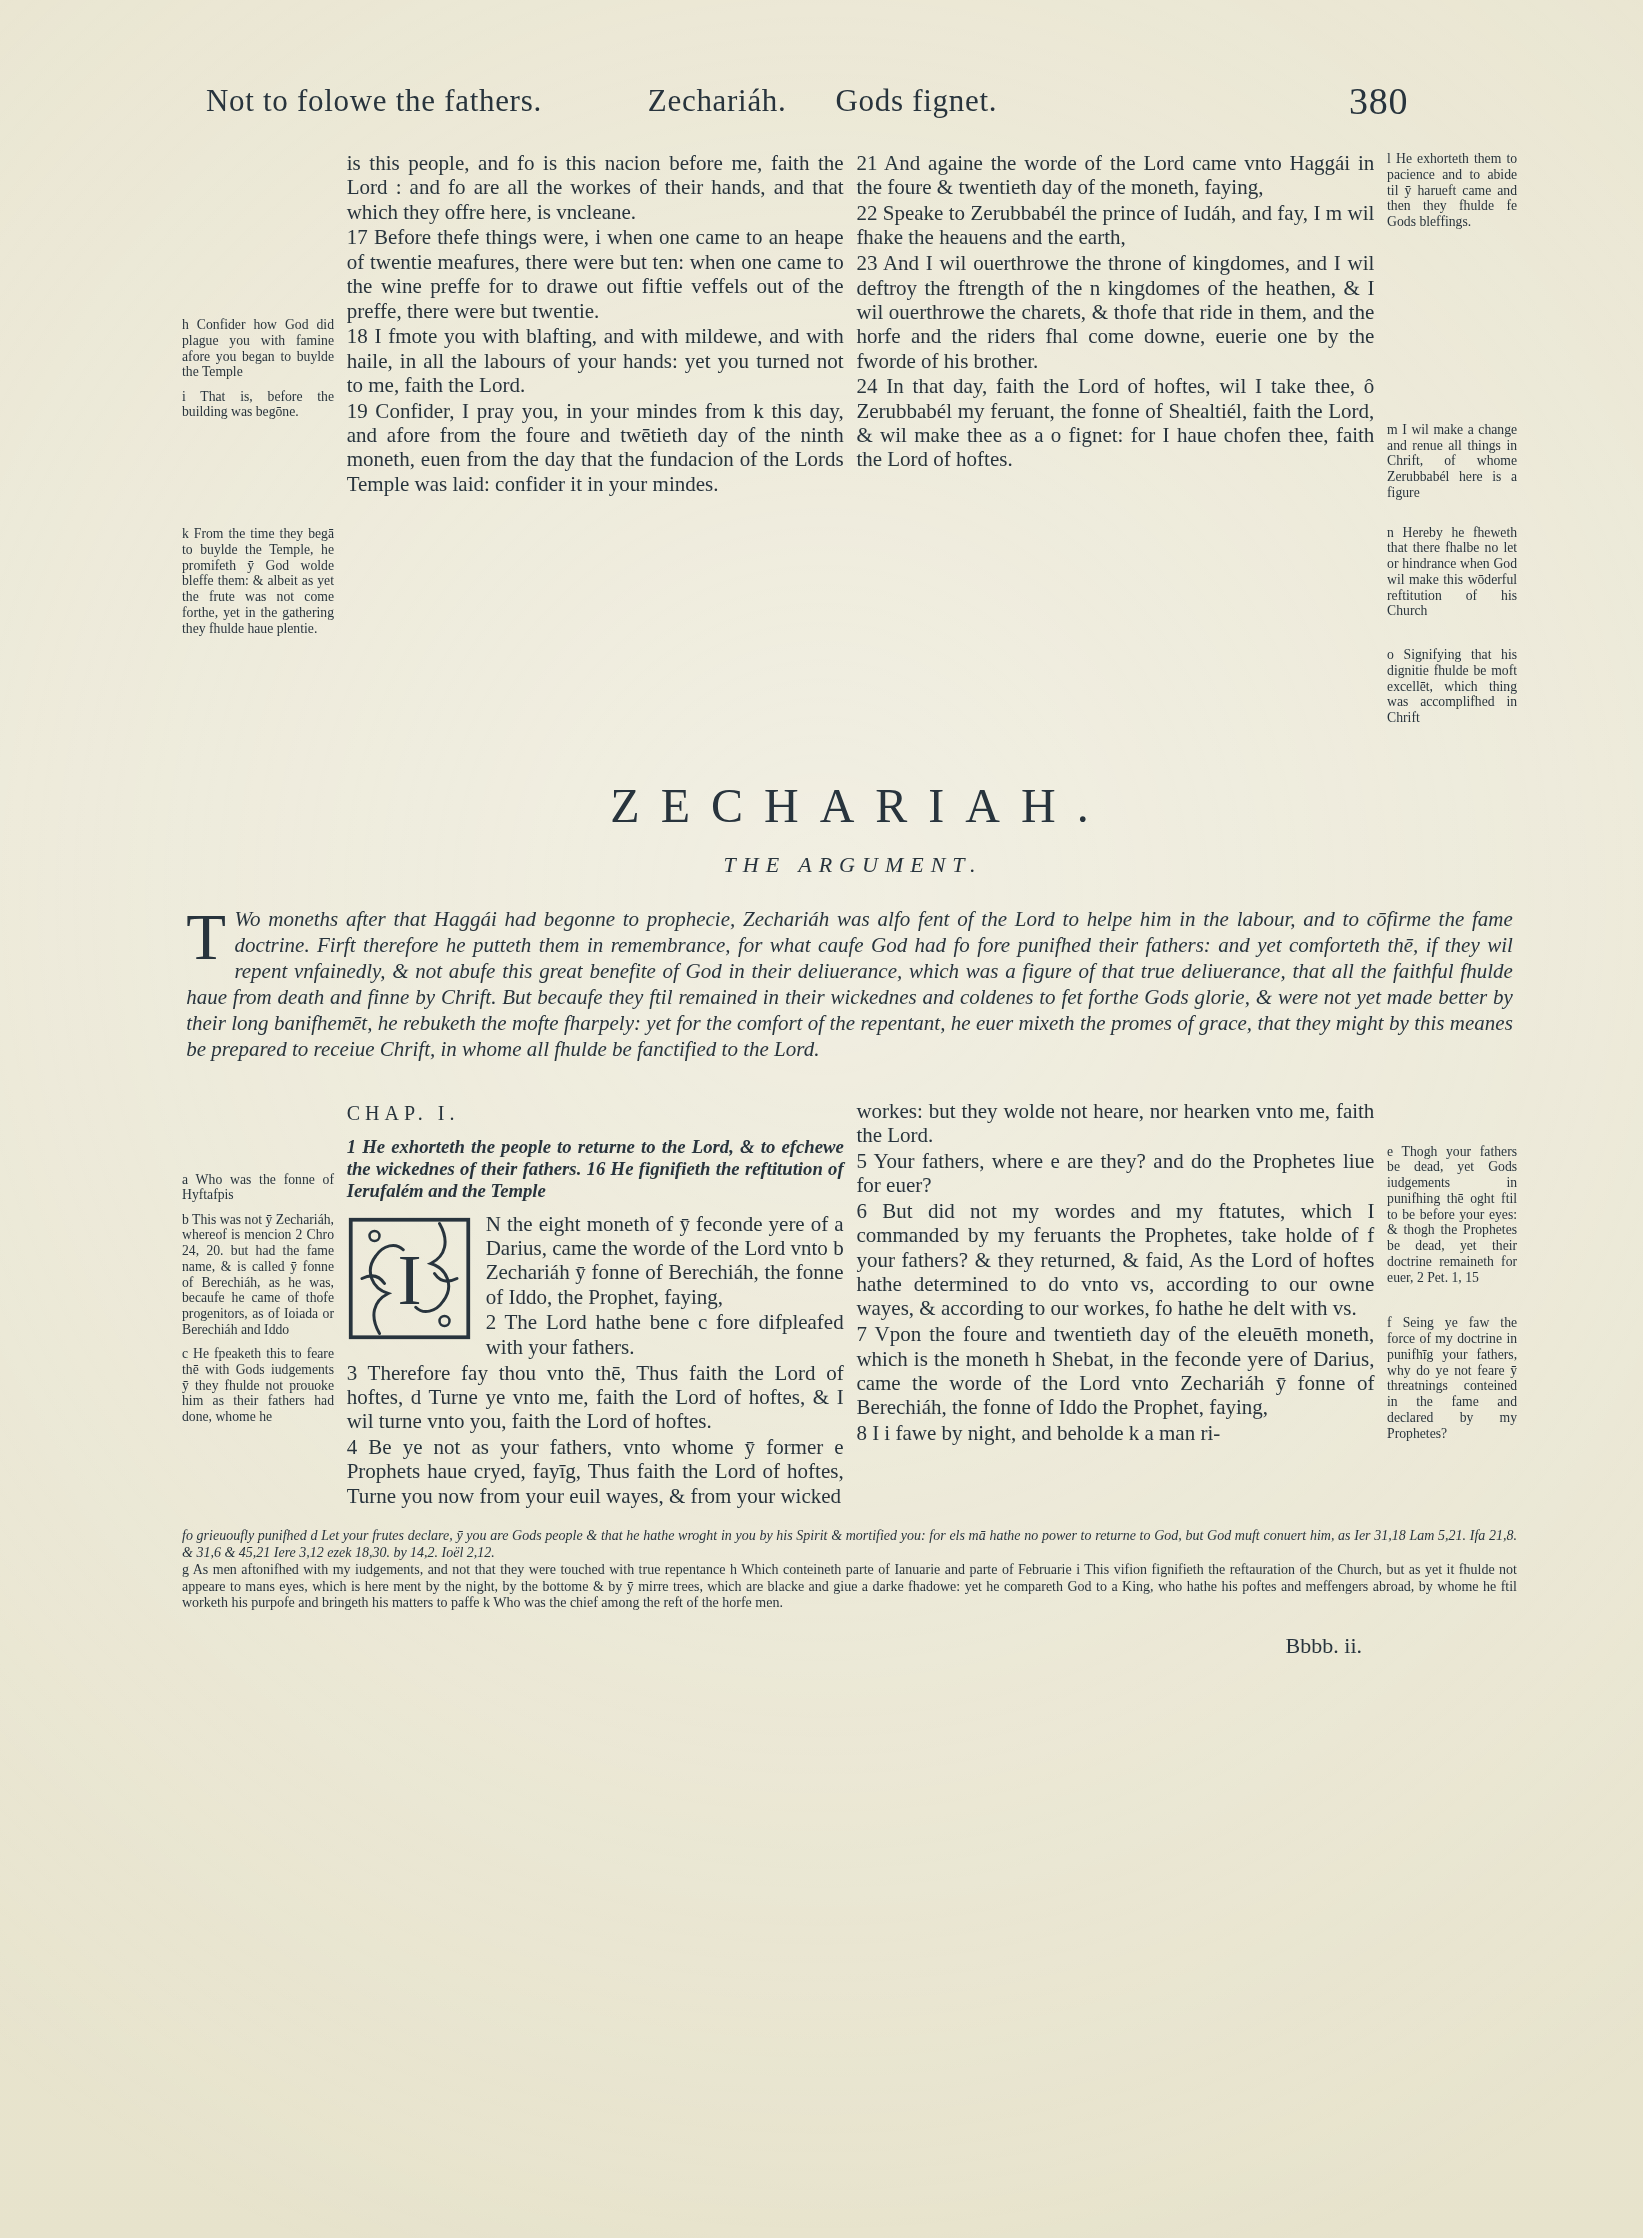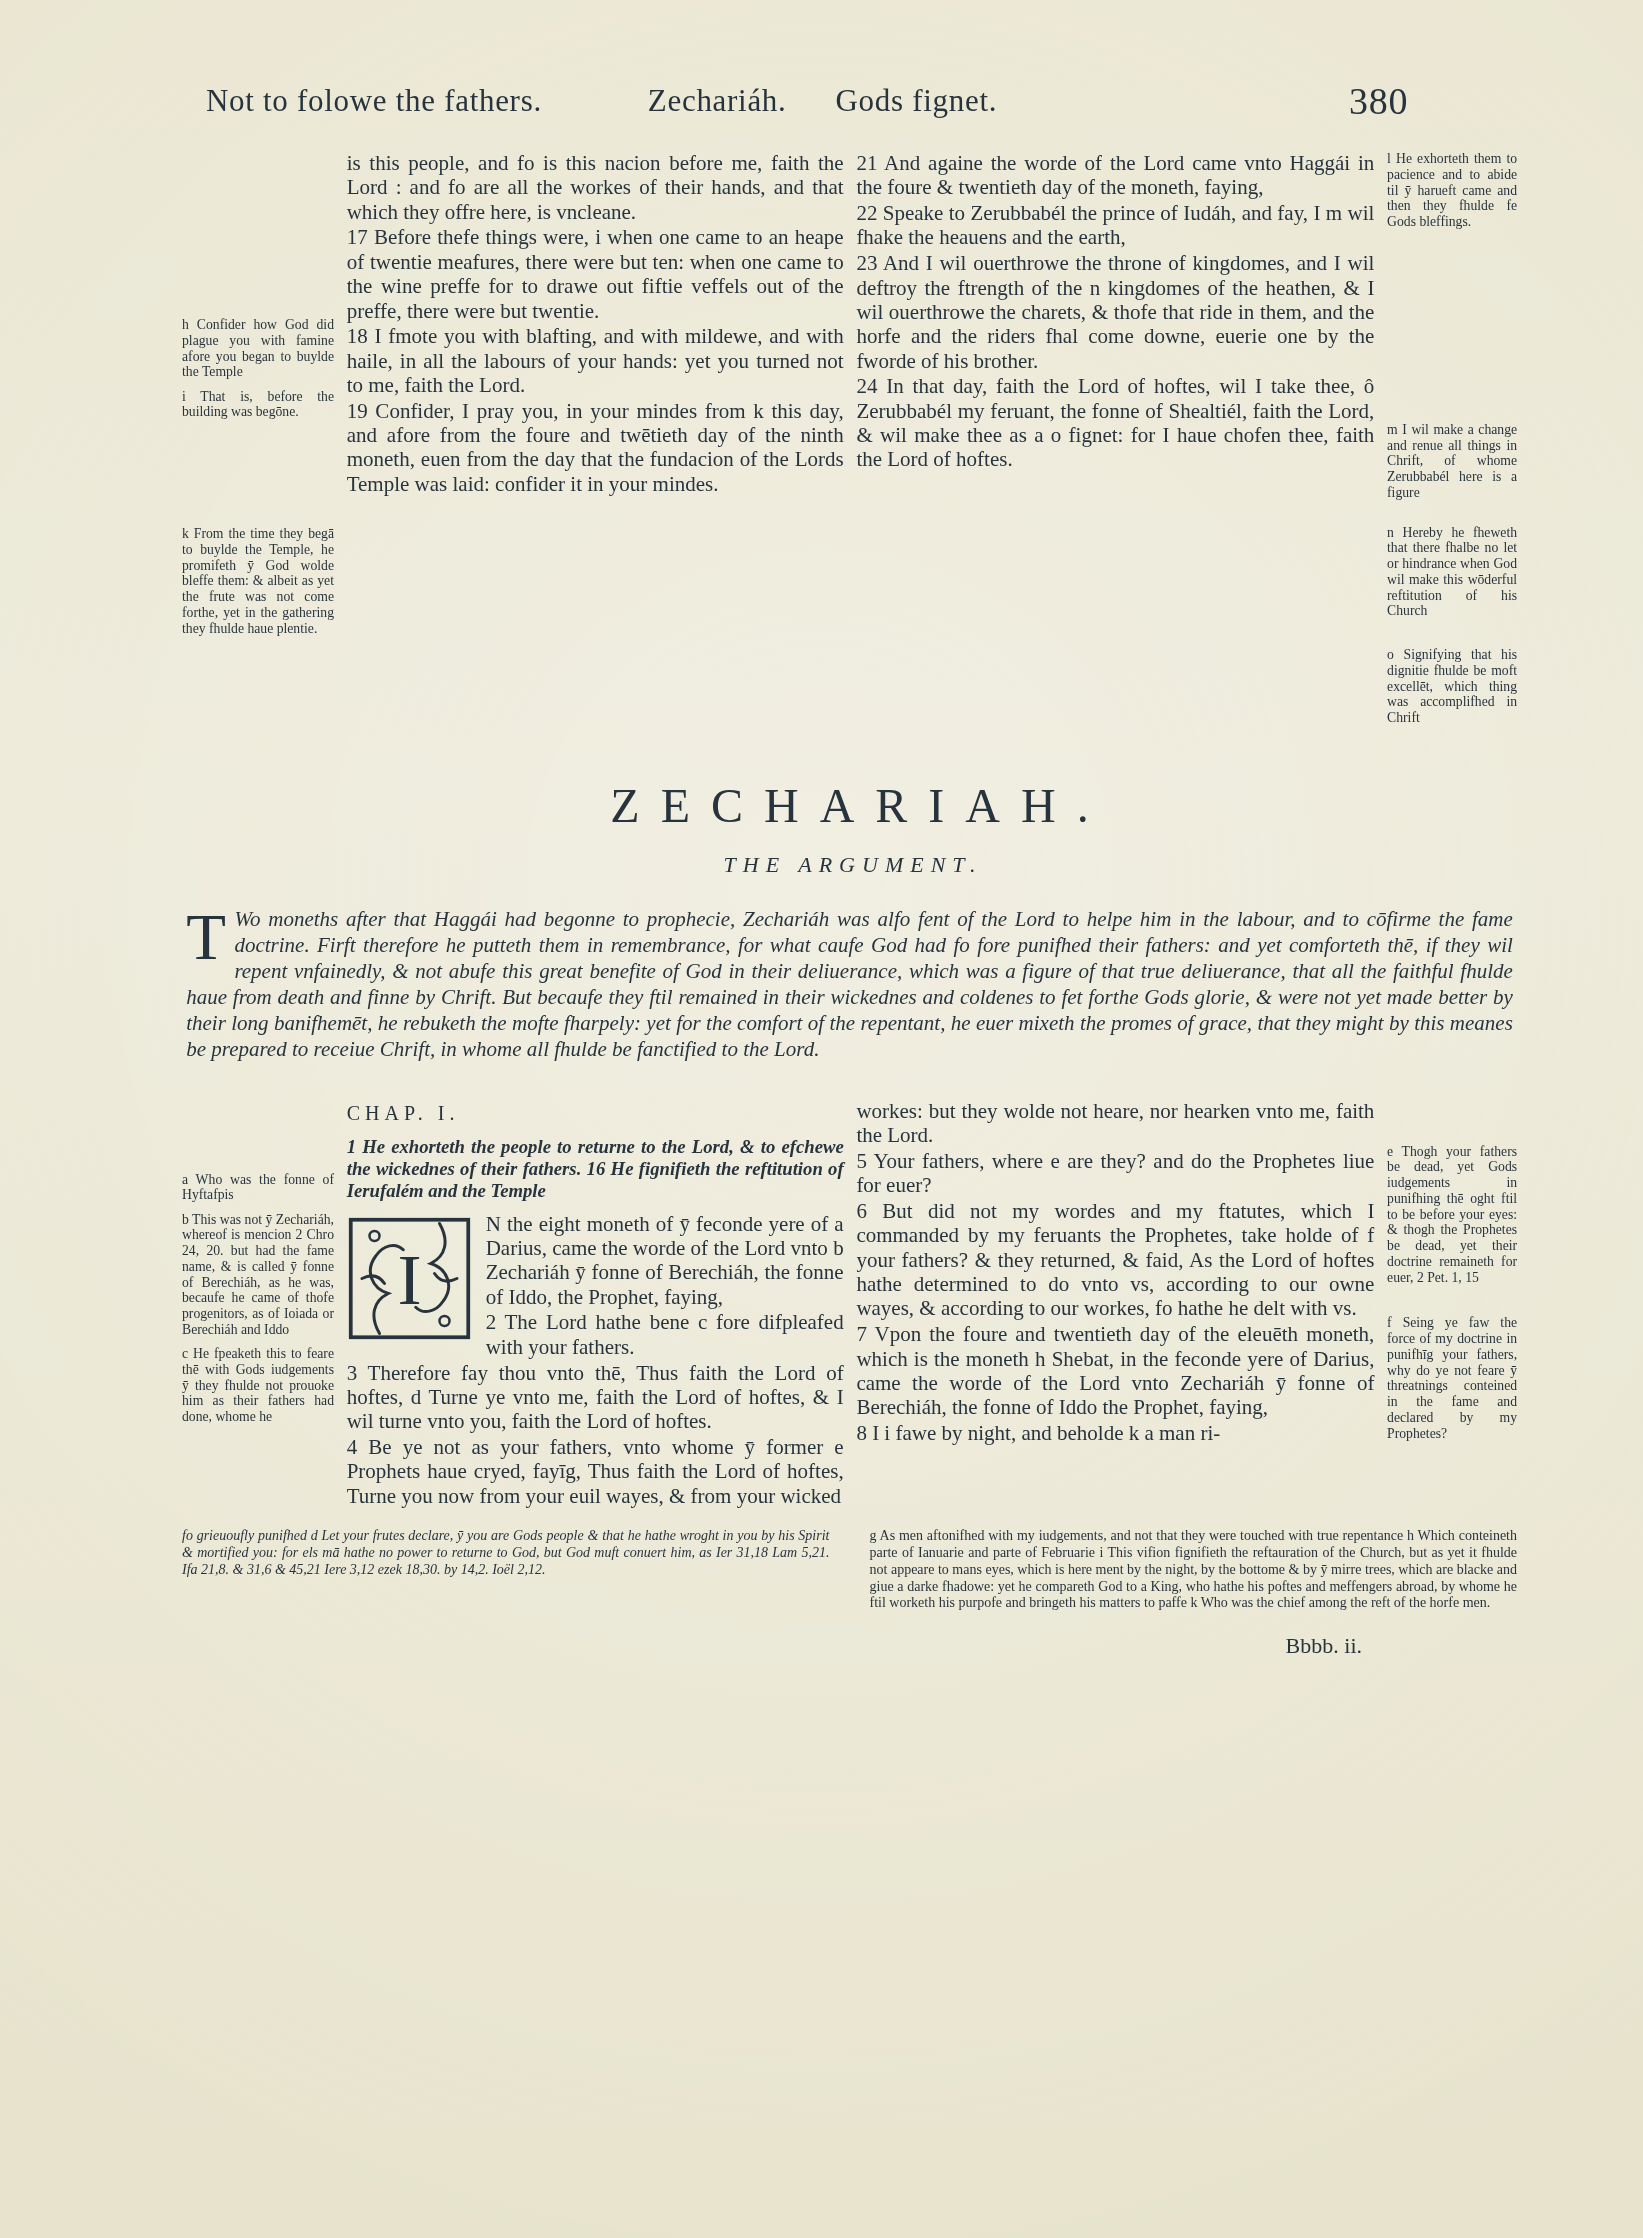--- a/index.html
+++ b/index.html
@@ -87,21 +87,21 @@
     margin: 4.2px 14px 5.6px 0;
   }
   .initial-svg { width: 100%; height: 100%; display: block; }
   .initial-svg rect   { fill: none; stroke: currentColor; stroke-width: 3; }
   .initial-svg path   { fill: none; stroke: currentColor; stroke-width: 2.4; stroke-linecap: round; }
   .initial-svg circle { fill: none; stroke: currentColor; stroke-width: 2; }
   .initial-svg text   { fill: currentColor; font-size: 58px; font-family: "Liberation Serif", serif; }
 
   
   .bottom-notes {
-    display: grid; grid-template-columns: 1fr 1fr; column-gap: 40px;
+    display: grid; grid-template-columns: 1fr; column-gap: 40px;
     margin-top: 20px;
     font-size: 14px; line-height: 1.2; text-align: justify;
   }
   .bottom-notes p { margin: 0; }
   .bottom-note-left { font-style: italic; }
   .signature {
     text-align: right; padding-right: 155px;
     font-size: 22px; margin-top: 21px;
   }
 </style>

